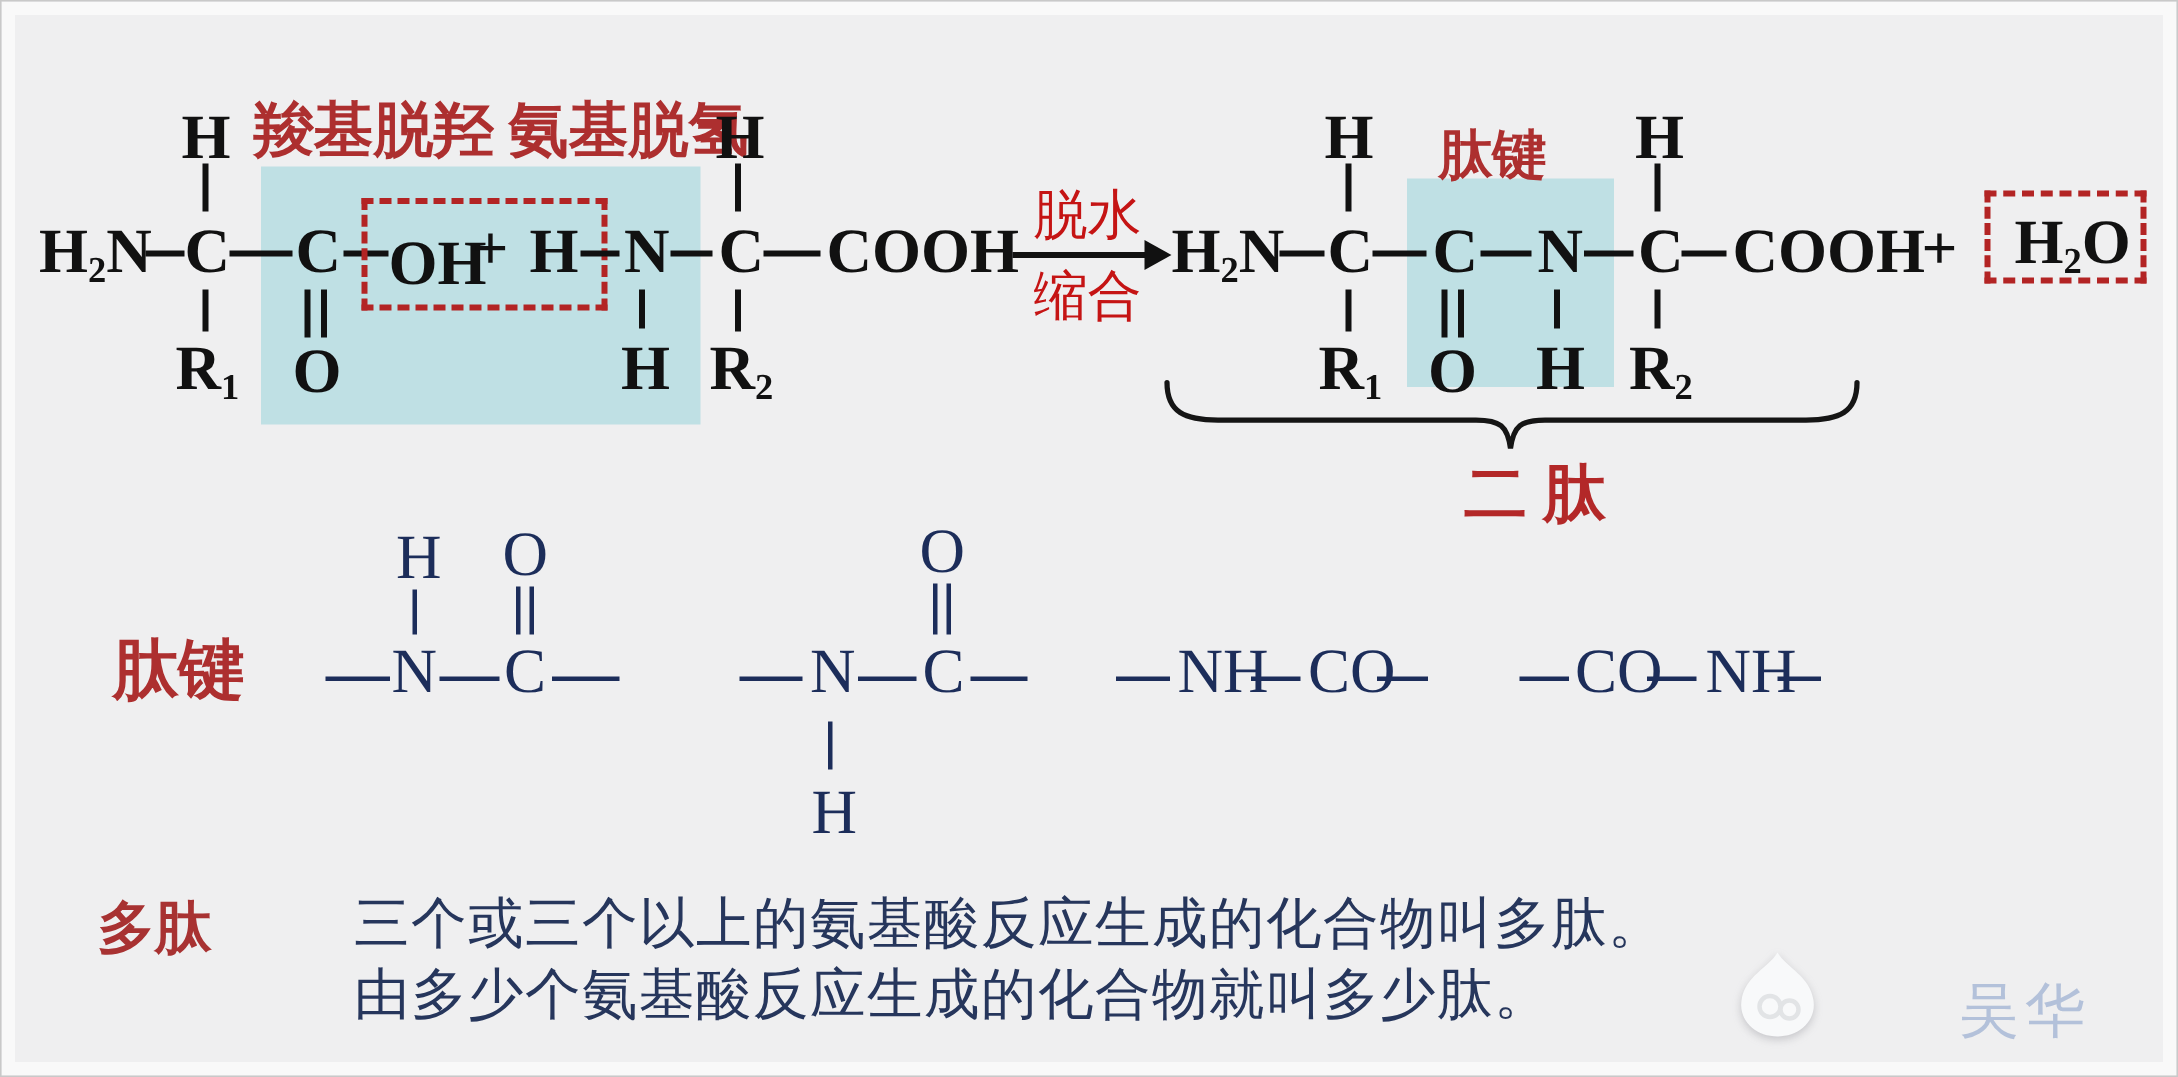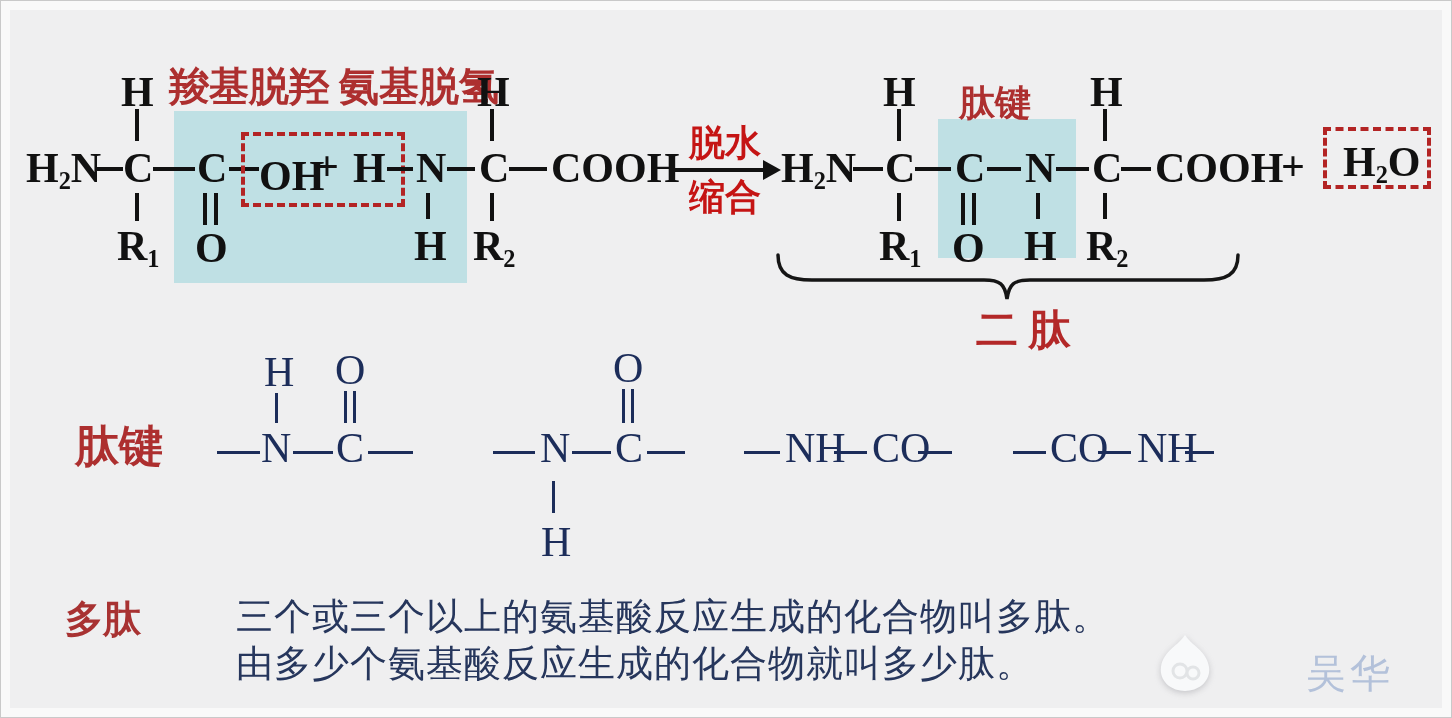--- a/index.html
+++ b/index.html
@@ -10,21 +10,21 @@
     font-family:"Liberation Serif","DejaVu Serif",serif;
   }
   .atom{position:absolute;font-weight:700;font-size:42px;line-height:1;color:#111;white-space:nowrap;}
   .sub{font-size:0.58em;vertical-align:-0.30em;}
   .bh{position:absolute;height:4px;background:#111;}
   .bv{position:absolute;width:4px;background:#111;}
   .nvy{color:#1c2d5a;font-weight:400;}
   .bh.n{background:#1c2d5a;height:3px;}
   .bv.n{background:#1c2d5a;width:3px;}
   .redlbl{position:absolute;font-weight:600;font-size:40px;line-height:1;color:#ad2f2f;white-space:nowrap;}
-  .brightred{color:#c51414;font-weight:700;text-align:right;}
+  .brightred{color:#c51414;font-weight:400;text-align:right;}
   .teal{position:absolute;background:#bfe0e4;}
   .dashbox{position:absolute;border:4px dashed #b32424;box-sizing:border-box;}
   .arrowhead{position:absolute;width:0;height:0;border-left:18px solid #111;
     border-top:10px solid transparent;border-bottom:10px solid transparent;}
   .cjk-body{position:absolute;font-size:37px;line-height:1;color:#26365c;white-space:nowrap;letter-spacing:1px;}
   .wm-text{position:absolute;font-size:45px;font-weight:700;color:#f8f9fa;line-height:1;white-space:nowrap;
     text-shadow:0 2px 4px rgba(120,120,130,0.35);letter-spacing:3px;font-family:"Liberation Sans","DejaVu Sans",sans-serif;}
   .wm-faint{position:absolute;font-size:40px;color:rgba(120,148,196,0.50);line-height:1;white-space:nowrap;letter-spacing:4px;}
   svg{position:absolute;overflow:visible;}
 </style>

